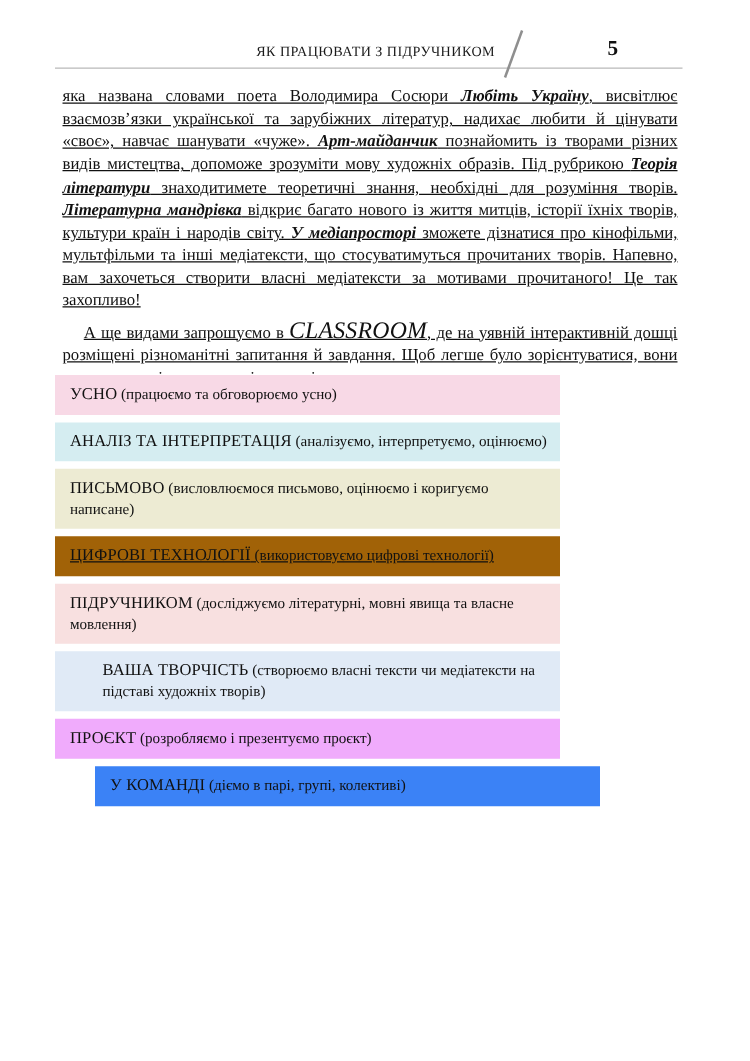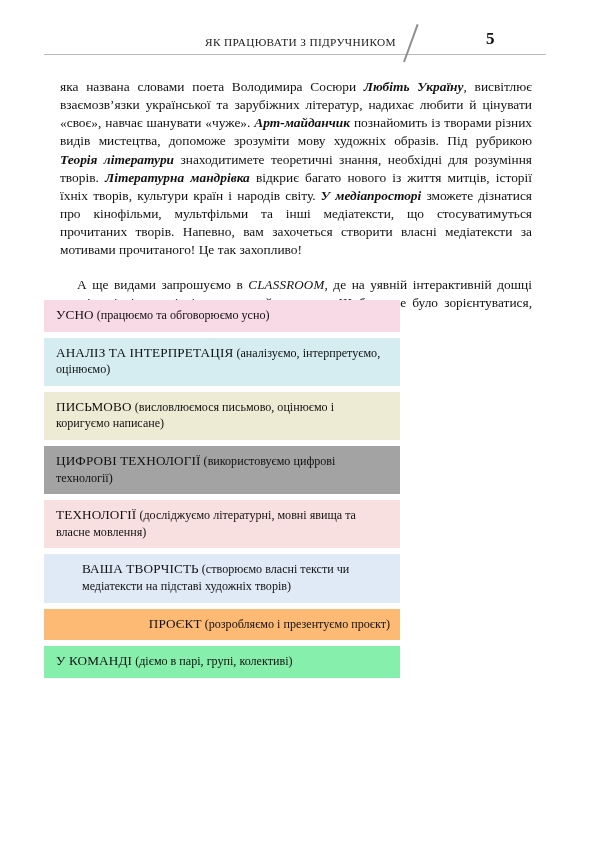--- a/index.html
+++ b/index.html
@@ -74,42 +74,43 @@
     left: 44px;
     top: 62px;
     width: 504px;
     font-size: 13.4px;
     line-height: 18.15px;
     text-align: justify;
     text-justify: inter-word;
     color: #111111;
   }
   .body-text p {
-    margin: 16px;
+    margin: 6px;
+    text-decoration: underline;
   }
   .indent {
     text-indent: 17px;
   }
   .bi {
     font-weight: bold;
     font-style: italic;
   }
   .classroom {
     font-family: "Liberation Serif", serif;
     font-style: italic;
-    font-size: 13px;
+    font-size: 19px;
     letter-spacing: 0.2px;
   }
 
   
   .categories {
     position: absolute;
     left: 44px;
     top: 300px;
-    width: 356px;
+    width: 404px;
   }
   .cat {
     box-sizing: border-box;
     width: 100%;
     padding: 7px 10px 8px 12px;
     font-size: 12.3px;
     line-height: 16.6px;
     color: #111111;
     margin-bottom: 6px;
   }
@@ -146,36 +147,36 @@
     </div>
 
     <div class="cat" style="background: rgb(213, 237, 241);">
       <span class="name">АНАЛІЗ ТА ІНТЕРПРЕТАЦІЯ</span><span class="desc"> (аналізуємо, інтерпретуємо, оцінюємо)</span>
     </div>
 
     <div class="cat" style="background: rgb(237, 235, 211);">
       <span class="name">ПИСЬМОВО</span><span class="desc"> (висловлюємося письмово, оцінюємо і коригуємо написане)</span>
     </div>
 
-    <div class="cat" style="background: #a3a3a3;">
+    <div class="cat" style="background: #a16207; text-decoration: underline;">
       <span class="name">ЦИФРОВІ ТЕХНОЛОГІЇ</span><span class="desc"> (використовуємо цифрові технології)</span>
     </div>
 
     <div class="cat" style="background: rgb(248, 224, 224);">
-      <span class="name">ТЕХНОЛОГІЇ</span><span class="desc"> (досліджуємо літературні, мовні явища та власне мовлення)</span>
+      <span class="name">ПІДРУЧНИКОМ</span><span class="desc"> (досліджуємо літературні, мовні явища та власне мовлення)</span>
     </div>
 
     <div class="cat" style="background: rgb(224, 234, 246); padding-left: 38px;">
       <span class="name">ВАША ТВОРЧІСТЬ</span><span class="desc"> (створюємо власні тексти чи медіатексти на підставі художніх творів)</span>
     </div>
 
-    <div class="cat" style="background: #fdba74; text-align: right;">
+    <div class="cat" style="background: #f0abfc;">
       <span class="name">ПРОЄКТ</span><span class="desc"> (розробляємо і презентуємо проєкт)</span>
     </div>
 
-    <div class="cat" style="background: #86efac;">
+    <div class="cat" style="background: #3b82f6; margin-left: 32px;">
       <span class="name">У КОМАНДІ</span><span class="desc"> (діємо в парі, групі, колективі)</span>
     </div>
 
 
   </div>
 
 </div>
 
 </body></html>

